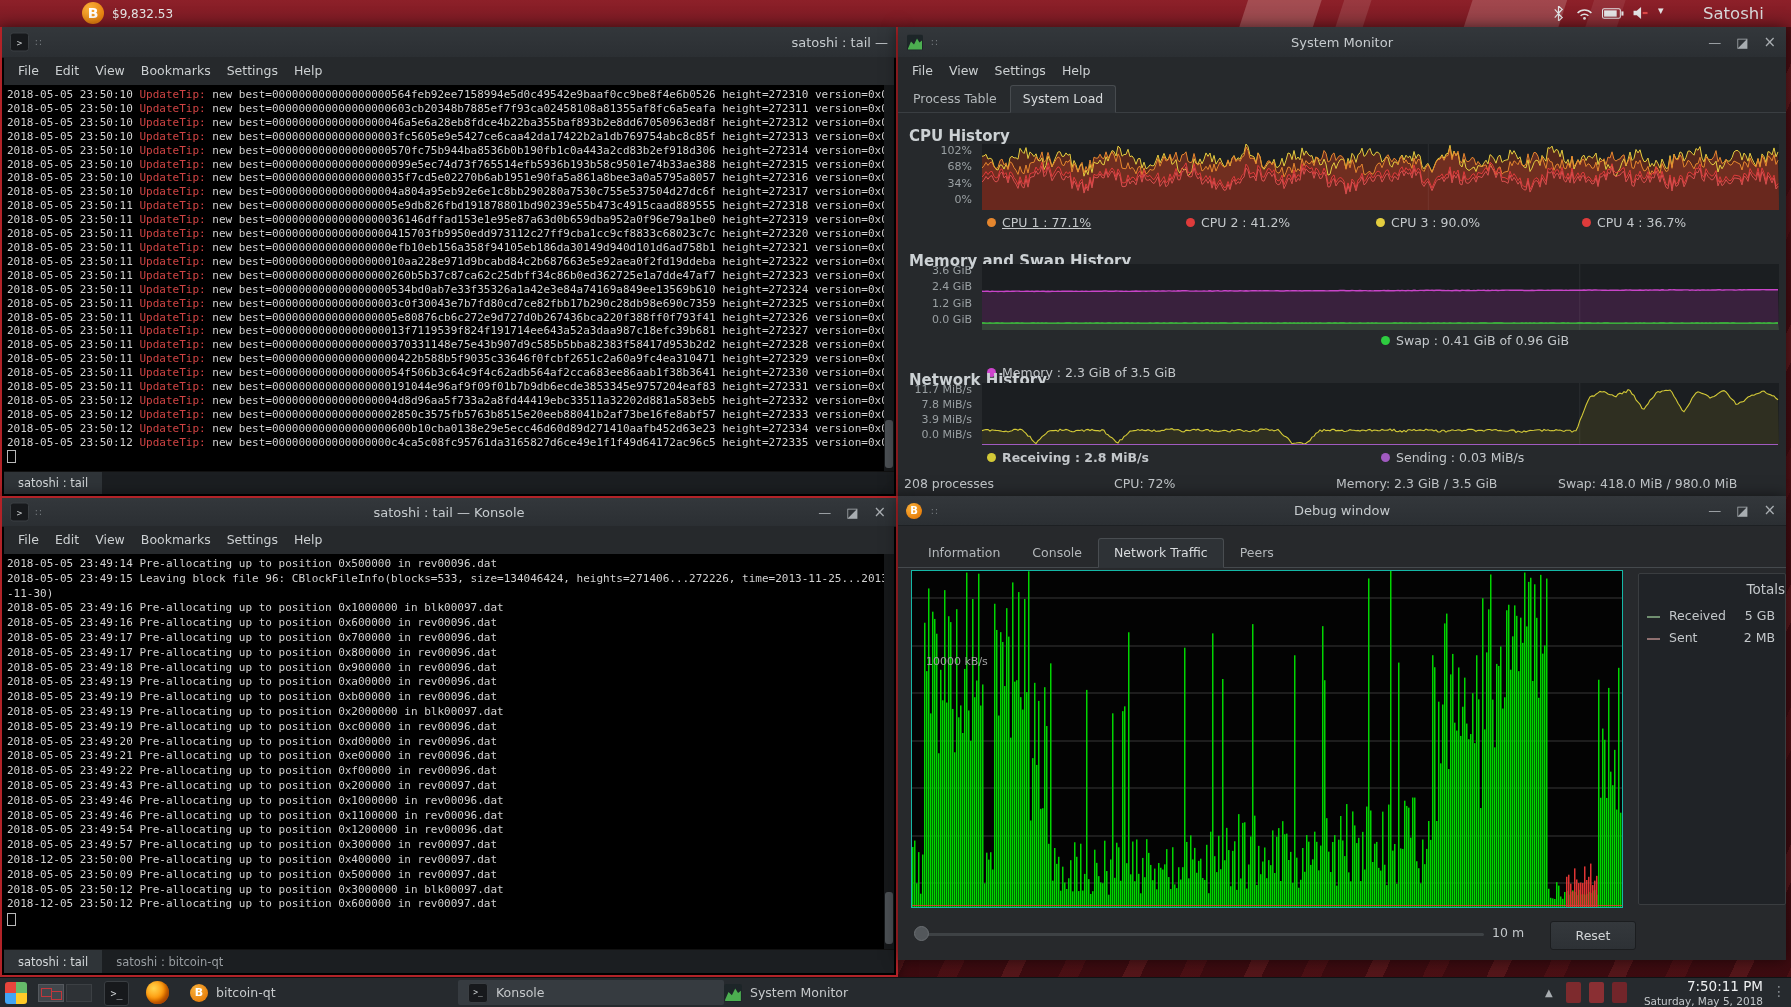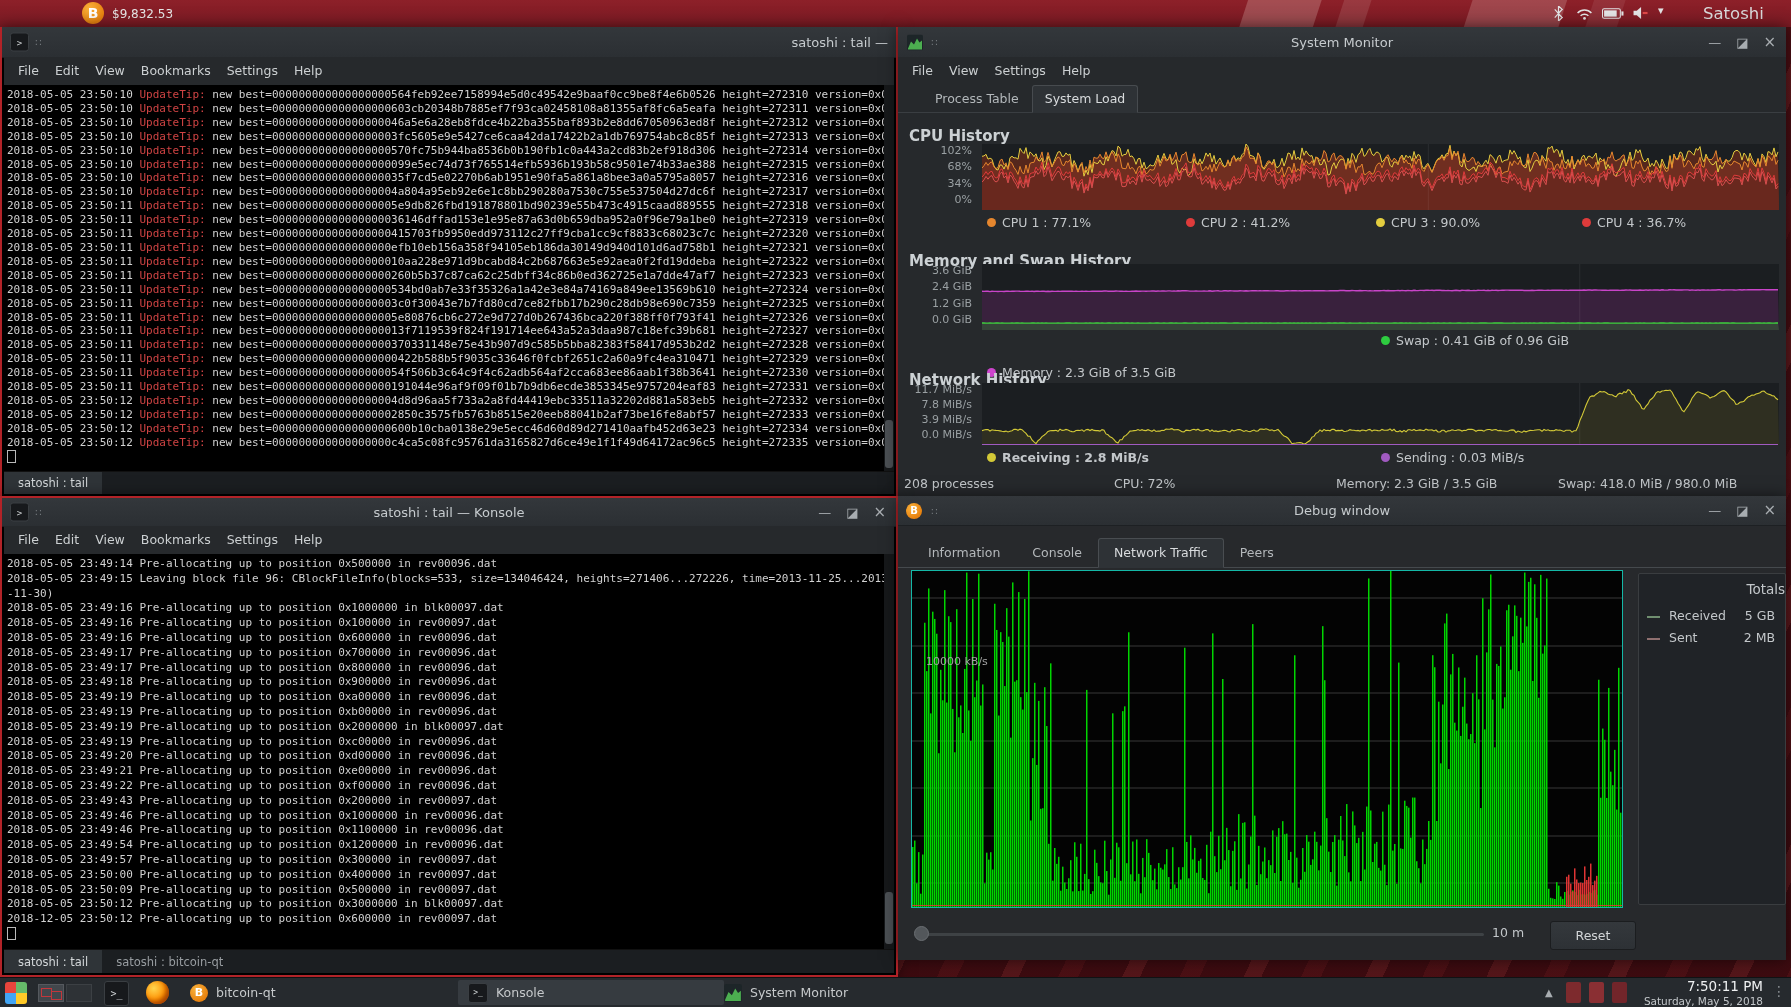--- a/index.html
+++ b/index.html
@@ -22,21 +22,21 @@
      font-family:"DejaVu Sans Mono","Liberation Mono",monospace;font-size:11px;color:#d2d2d2}
   .term-line{white-space:pre;overflow:hidden}
   .red{color:#cf4343}
   .cursor-box{display:inline-block;width:7px;height:11px;border:1px solid #b9b9b9;vertical-align:middle}
   .k-scrollbar{position:absolute;width:10px;background:#16181a}
   .k-thumb{position:absolute;left:1px;right:1px;background:#4b5054;border-radius:3px}
   .k-tabbar{position:absolute;left:2px;right:2px;bottom:2px;background:#1b1e21;border-top:1px solid #111;display:flex;align-items:stretch}
   .k-tab{padding:4px 14px;font-size:11.5px;color:#989da1;display:flex;align-items:center}
   .k-tab.active{background:#2f3438;color:#d4d8da}
   
-  .sm-tabstrip{position:absolute;left:0;right:0;display:flex;padding-left:24px;border-bottom:1px solid #3a3e42}
+  .sm-tabstrip{position:absolute;left:0;right:0;display:flex;padding-left:2px;border-bottom:1px solid #3a3e42}
   .sm-tab{padding:5px 12px;font-size:12.5px;color:#b3b8bb;border:1px solid transparent;margin-bottom:-1px}
   .sm-tab.active{background:#2e3236;border:1px solid #474b4f;border-bottom-color:#2e3236;border-radius:3px 3px 0 0;color:#d8dbdd}
   .sm-heading{position:absolute;left:11px;font-size:15px;font-weight:bold;color:#ccd1d4}
   .tick-col{position:absolute;display:flex;flex-direction:column;justify-content:space-between;align-items:flex-end;color:#9aa0a3;font-size:11px;padding-right:6px;box-sizing:border-box}
   .chart{position:absolute;background:#1b1e21}
   .legend{position:absolute;left:0;right:0;height:18px}
   .legend-item{position:absolute;top:0;display:flex;align-items:center;gap:6px;font-size:12.5px;color:#c3c7ca;white-space:nowrap}
   .legend-dot{width:9px;height:9px;border-radius:50%;flex:0 0 auto}
   .sm-status{position:absolute;left:0;right:0;height:18px;font-size:12.5px;color:#c3c7ca}
   .sm-status span{position:absolute;top:0;white-space:nowrap}
@@ -188,21 +188,21 @@
         <polygon points="0,24.0 2,21.7 4,18.4 6,21.4 8,18.6 10,18.0 12,22.9 14,24.6 16,23.4 18,16.5 20,15.1 22,20.8 24,18.8 26,25.6 28,17.8 30,19.2 32,23.6 34,26.3 36,30.4 38,22.4 40,28.4 42,29.8 44,21.0 46,28.9 48,19.4 50,18.5 52,18.3 54,12.6 56,16.0 58,13.9 60,7.9 62,18.4 64,16.2 66,8.4 68,14.8 70,22.6 72,19.0 74,15.6 76,12.9 78,14.3 80,20.6 82,21.7 84,17.1 86,18.3 88,15.7 90,28.0 92,19.6 94,22.8 96,28.2 98,21.3 100,18.4 102,29.0 104,22.5 106,26.9 108,16.0 110,24.1 112,13.1 114,14.2 116,14.0 118,10.2 120,14.0 122,14.5 124,7.8 126,14.3 128,10.7 130,8.0 132,11.0 134,17.6 136,9.8 138,13.8 140,24.1 142,24.5 144,24.7 146,18.7 148,25.1 150,23.4 152,25.3 154,29.8 156,23.5 158,22.1 160,30.9 162,24.0 164,29.8 166,28.5 168,25.3 170,26.2 172,25.6 174,20.4 176,14.6 178,22.2 180,17.4 182,12.2 184,17.0 186,16.1 188,10.2 190,16.8 192,13.3 194,8.1 196,16.6 198,17.7 200,10.8 202,10.4 204,7.8 206,17.3 208,18.5 210,18.1 212,9.5 214,17.2 216,21.2 218,19.0 220,27.0 222,25.5 224,22.3 226,25.5 228,20.6 230,28.1 232,20.0 234,27.1 236,22.3 238,18.0 240,21.0 242,23.4 244,21.8 246,15.8 248,21.5 250,14.5 252,12.0 254,17.6 256,15.2 258,17.3 260,13.2 262,11.8 264,3.0 266,6.3 268,14.4 270,14.2 272,14.7 274,20.0 276,9.3 278,12.7 280,22.3 282,23.9 284,20.4 286,16.9 288,17.2 290,20.9 292,17.9 294,27.2 296,29.2 298,28.2 300,23.3 302,32.9 304,28.7 306,23.1 308,23.4 310,28.9 312,19.2 314,27.8 316,24.7 318,27.0 320,14.6 322,21.7 324,16.6 326,19.2 328,19.7 330,16.7 332,21.7 334,13.4 336,13.7 338,16.9 340,14.1 342,6.5 344,9.3 346,18.0 348,16.9 350,10.8 352,8.9 354,16.5 356,13.2 358,11.5 360,12.3 362,15.2 364,25.3 366,16.9 368,23.9 370,15.6 372,20.2 374,28.6 376,22.8 378,23.0 380,20.0 382,30.2 384,30.4 386,28.2 388,27.4 390,30.3 392,28.8 394,22.5 396,19.5 398,19.0 400,23.7 402,18.5 404,12.8 406,10.7 408,15.0 410,17.9 412,14.2 414,15.7 416,19.7 418,14.1 420,12.7 422,19.1 424,15.8 426,19.6 428,19.3 430,24.4 432,14.0 434,20.2 436,15.3 438,15.9 440,25.5 442,27.5 444,23.2 446,20.5 448,24.1 450,28.3 452,23.2 454,18.3 456,15.5 458,15.2 460,12.2 462,16.3 464,12.0 466,11.5 468,3.7 470,15.7 472,7.9 474,11.3 476,7.2 478,17.5 480,18.6 482,9.4 484,16.7 486,17.7 488,16.5 490,13.4 492,14.4 494,21.1 496,17.4 498,20.1 500,22.8 502,21.4 504,20.9 506,26.9 508,19.8 510,23.5 512,26.6 514,30.8 516,24.2 518,22.8 520,30.1 522,28.3 524,27.7 526,27.3 528,17.6 530,21.8 532,16.8 534,18.4 536,20.7 538,16.1 540,21.2 542,21.7 544,20.3 546,9.8 548,19.3 550,13.7 552,8.4 554,8.8 556,12.3 558,20.0 560,12.8 562,18.6 564,24.4 566,13.8 568,17.5 570,18.1 572,26.3 574,21.0 576,19.9 578,24.4 580,15.6 582,24.0 584,24.8 586,18.8 588,23.7 590,12.0 592,22.5 594,19.3 596,15.9 598,20.7 600,15.7 602,15.6 604,22.5 606,19.7 608,20.8 610,24.3 612,23.8 614,18.2 616,27.1 618,17.5 620,17.3 622,14.7 624,20.7 626,13.0 628,14.0 630,7.8 632,15.4 634,17.1 636,15.5 638,14.9 640,12.0 642,10.8 644,20.9 646,17.4 648,12.5 650,23.8 652,24.4 654,16.9 656,19.8 658,16.2 660,23.0 662,27.0 664,26.2 666,22.4 668,30.7 670,26.7 672,29.1 674,22.5 676,25.3 678,29.3 680,19.4 682,23.6 684,27.5 686,26.6 688,13.5 690,24.3 692,10.6 694,15.3 696,15.8 698,10.9 700,13.8 702,23.2 704,21.1 706,16.4 708,17.7 710,21.4 712,24.9 714,19.8 716,19.7 718,13.3 720,22.2 722,23.3 724,12.9 726,15.0 728,15.6 730,15.4 732,12.3 734,6.6 736,17.8 738,13.3 740,19.5 742,18.4 744,15.2 746,19.1 748,21.2 750,20.4 752,17.0 754,18.0 756,19.1 758,20.0 760,26.0 762,17.6 764,19.0 766,23.3 768,14.0 770,18.3 772,21.0 774,23.1 776,14.7 778,23.2 780,11.7 782,15.2 784,22.1 786,11.9 788,13.4 790,16.8 792,10.7 794,20.4 796,16.3 797,66 0,66" fill="rgba(122,50,34,0.75)" stroke="none"></polygon>
         <polygon points="0,33.0 2,30.8 4,27.6 6,30.6 8,27.9 10,27.4 12,32.3 14,34.1 16,33.0 18,26.2 20,24.8 22,30.6 24,28.6 26,35.5 28,27.8 30,29.2 32,33.6 34,36.4 36,40.6 38,32.7 40,38.7 42,40.2 44,31.3 46,39.3 48,29.8 50,28.9 52,28.7 54,23.0 56,26.4 58,24.3 60,18.2 62,28.8 64,26.5 66,18.6 68,24.9 70,32.7 72,29.0 74,25.6 76,22.7 78,24.1 80,30.3 82,31.6 84,27.7 86,29.6 88,27.8 90,40.9 92,33.2 94,37.2 96,43.4 98,37.2 100,35.1 102,46.5 104,39.9 106,44.2 108,33.3 110,41.3 112,30.3 114,31.3 116,31.0 118,27.2 120,30.9 122,31.4 124,24.5 126,30.7 128,26.8 130,23.9 132,26.6 134,33.0 136,24.9 138,28.7 140,38.7 142,38.9 144,38.2 146,30.9 148,36.1 150,33.1 152,33.7 154,37.0 156,29.4 158,26.8 160,34.3 162,26.1 164,31.8 166,32.5 168,31.4 170,34.3 172,35.7 174,32.6 176,28.8 178,38.5 180,35.7 182,32.5 184,38.9 186,36.8 188,29.9 190,35.4 192,30.8 194,24.5 196,31.9 198,32.0 200,24.0 202,22.6 204,18.8 206,28.1 208,29.1 210,28.5 212,19.7 214,27.2 216,31.0 218,28.7 220,36.5 222,34.8 224,31.5 226,35.5 228,31.8 230,40.6 232,33.8 234,42.2 236,38.6 238,35.6 240,39.9 242,43.5 244,43.2 246,37.5 248,42.7 250,35.2 252,32.3 254,37.3 256,34.4 258,35.9 260,31.4 262,29.4 264,20.1 266,22.9 268,30.0 270,29.0 272,28.5 274,33.0 276,21.4 278,23.9 280,32.6 282,33.3 284,28.9 286,24.6 288,25.0 290,28.6 292,25.7 294,35.0 296,37.0 298,36.0 300,31.1 302,40.7 304,36.5 306,30.9 308,30.8 310,35.9 312,25.9 314,34.1 316,30.6 318,32.5 320,19.8 322,26.4 324,21.0 326,23.2 328,24.8 330,23.6 332,30.4 334,23.9 336,26.0 338,30.9 340,29.9 342,24.1 344,28.6 346,39.2 348,38.9 350,32.8 352,30.9 354,38.5 356,35.2 358,33.5 360,34.3 362,37.2 364,47.3 366,38.9 368,45.3 370,35.0 372,37.5 374,43.9 376,36.0 378,34.3 380,29.2 382,37.4 384,35.6 386,31.3 388,28.8 390,33.3 392,33.2 394,28.5 396,27.1 398,28.1 400,34.2 402,30.6 404,26.4 406,25.8 408,31.7 410,33.7 412,28.8 414,29.2 416,32.1 418,25.3 420,22.8 422,28.1 424,23.6 426,26.3 428,24.8 430,30.3 432,20.9 434,28.1 436,24.2 438,25.9 440,36.4 442,39.5 444,36.1 446,34.5 448,39.1 450,44.0 452,39.2 454,34.8 456,32.3 458,32.4 460,29.8 462,34.3 464,30.4 466,30.3 468,22.8 470,35.0 472,27.0 474,30.2 476,26.0 478,36.1 480,37.0 482,27.6 484,34.8 486,35.5 488,34.1 490,30.7 492,29.6 494,34.3 496,28.5 498,29.0 500,29.7 502,26.1 504,23.5 506,27.4 508,18.3 510,19.9 512,24.0 514,29.8 516,24.7 518,24.8 520,33.6 522,33.4 524,34.2 526,35.4 528,27.2 530,32.9 532,29.6 534,32.7 536,36.7 538,33.8 540,40.5 542,42.7 544,42.9 546,34.1 548,45.3 550,41.3 552,35.8 554,33.7 556,34.8 558,40.1 560,30.5 562,33.9 564,37.3 566,24.2 568,25.5 570,23.7 572,30.4 574,26.0 576,25.8 578,31.1 580,23.3 582,32.5 584,34.3 586,29.1 588,34.9 590,24.1 592,35.4 594,32.2 596,28.8 598,33.6 600,28.7 602,28.6 604,35.4 606,32.6 608,33.8 610,37.3 612,36.8 614,31.1 616,39.8 618,30.1 620,29.7 622,27.0 624,32.9 626,25.1 628,25.9 630,19.7 632,27.1 634,28.9 636,27.6 638,27.3 640,24.5 642,23.7 644,34.0 646,30.7 648,26.1 650,37.6 652,38.5 654,30.5 656,32.0 658,27.1 660,32.4 662,35.0 664,32.9 666,27.7 668,34.5 670,29.2 672,30.2 674,23.1 676,28.3 678,34.6 680,27.2 682,33.8 684,40.1 686,41.6 688,30.9 690,44.1 692,32.9 694,39.8 696,38.3 698,31.4 700,32.3 702,39.7 704,35.5 706,28.8 708,28.0 710,29.7 712,31.2 714,24.0 716,24.9 718,20.1 720,30.7 722,33.5 724,24.7 726,28.5 728,30.7 730,32.2 732,30.7 734,26.6 736,38.0 738,32.7 740,38.2 742,36.4 744,32.4 746,35.6 748,36.9 750,35.3 752,31.2 754,31.4 756,31.8 758,32.4 760,38.0 762,29.3 764,30.3 766,34.2 768,24.5 770,28.4 772,30.7 774,32.4 776,24.1 778,33.9 780,23.9 782,28.8 784,37.1 786,28.3 788,31.1 790,35.9 792,31.2 794,42.3 796,39.6 797,66 0,66" fill="rgba(100,36,30,0.55)" stroke="none"></polygon>
         <line x1="446.32000000000005" x2="446.32000000000005" y1="0" y2="66" stroke="rgba(255,255,255,0.07)" stroke-width="1"></line>
         <polyline points="0,12.3 2,11.9 4,10.3 6,15.1 8,14.1 10,15.3 12,21.9 14,25.4 16,26.0 18,20.9 20,21.2 22,25.1 24,20.3 26,24.3 28,13.7 30,12.3 32,13.9 34,13.8 36,15.2 38,4.3 40,7.5 42,9.5 44,3.6 46,14.5 48,7.9 50,9.9 52,12.6 54,9.8 56,16.2 58,17.0 60,13.8 62,25.6 64,21.6 66,12.1 68,16.7 70,22.9 72,17.5 74,12.5 76,8.0 78,7.7 80,12.3 82,12.3 84,8.9 86,11.3 88,10.0 90,23.6 92,16.5 94,20.9 96,27.6 98,22.0 100,20.3 102,32.2 104,26.0 106,30.7 108,20.2 110,28.6 112,18.0 114,19.3 116,19.4 118,16.0 120,20.0 122,20.9 124,12.7 126,17.1 128,11.4 130,6.6 132,7.5 134,12.0 136,2.1 138,4.0 140,12.2 142,10.5 144,10.4 146,5.3 148,12.7 150,11.9 152,14.7 154,20.3 156,14.8 158,14.4 160,24.2 162,18.2 164,24.7 166,23.6 168,20.7 170,21.9 172,21.5 174,16.6 176,11.0 178,18.9 180,14.4 182,9.4 184,14.8 186,15.7 188,11.9 190,20.4 192,18.9 194,15.6 196,26.1 198,29.1 200,24.2 202,25.8 204,25.2 206,31.8 208,29.9 210,26.4 212,14.7 214,19.3 216,20.2 218,14.9 220,19.8 222,15.2 224,8.9 226,12.4 228,9.0 230,18.0 232,11.4 234,20.1 236,16.8 238,14.0 240,18.5 242,22.4 244,22.4 246,16.8 248,22.0 250,14.5 252,11.5 254,16.6 256,13.7 258,15.2 260,10.7 262,8.7 264,0.0 266,2.7 268,11.4 270,11.8 272,12.9 274,18.9 276,8.8 278,12.8 280,23.1 282,25.3 284,22.4 286,19.2 288,17.9 290,19.9 292,15.3 294,23.0 296,23.4 298,20.7 300,14.2 302,22.1 304,16.2 306,9.0 308,9.6 310,15.6 312,6.5 314,15.5 316,13.0 318,15.8 320,3.9 322,11.4 324,6.9 326,10.0 328,12.2 330,11.6 332,18.9 334,12.8 336,15.4 338,20.9 340,20.4 342,15.1 344,20.1 346,31.1 348,30.2 350,22.3 352,18.7 354,24.5 356,19.4 358,15.9 360,15.0 362,16.1 364,24.4 366,14.3 368,19.5 370,9.3 372,11.9 374,18.4 376,10.7 378,9.1 380,4.1 382,12.4 384,10.8 386,6.6 388,4.4 390,10.2 392,11.6 394,8.3 396,8.2 398,10.6 400,18.2 402,15.9 404,13.1 406,13.9 408,21.2 410,23.2 412,18.0 414,18.1 416,20.7 418,13.7 420,11.0 422,16.0 424,11.2 426,13.7 428,11.9 430,17.2 432,7.5 434,14.5 436,10.4 438,11.7 440,22.0 442,24.9 444,21.3 446,19.4 448,23.7 450,28.2 452,22.8 454,17.7 456,14.6 458,14.0 460,10.8 462,14.6 464,10.1 466,9.3 468,1.3 470,13.5 472,7.0 474,11.7 476,9.0 478,20.6 480,23.0 482,15.2 484,23.9 486,26.1 488,26.2 490,24.2 492,23.0 494,27.5 496,21.6 498,22.0 500,22.6 502,18.9 504,16.2 506,19.9 508,10.6 510,12.2 512,14.9 514,19.2 516,12.6 518,11.2 520,18.4 522,16.7 524,16.0 526,15.7 528,5.9 530,10.2 532,6.7 534,10.5 536,15.1 538,12.8 540,20.2 542,23.0 544,23.8 546,15.7 548,27.5 550,24.1 552,18.7 554,16.1 556,16.8 558,21.5 560,11.4 562,14.3 564,17.2 566,3.6 568,4.4 570,2.1 572,8.7 574,5.4 576,6.4 578,12.9 580,6.1 582,16.5 584,19.4 586,15.4 588,22.3 590,12.6 592,25.0 594,20.4 596,15.6 598,19.0 600,12.7 602,11.2 604,16.6 606,12.4 608,12.2 610,14.3 612,12.4 614,9.0 616,20.6 618,13.8 620,16.4 622,16.6 624,25.4 626,20.5 628,24.2 630,20.9 632,31.2 634,32.2 636,27.8 638,24.4 640,18.6 642,14.7 644,22.0 646,15.7 648,8.0 650,16.5 652,14.3 654,5.5 656,8.9 658,5.8 660,13.1 662,17.6 664,17.3 666,14.0 668,22.8 670,19.3 672,22.2 674,16.2 676,19.7 678,24.2 680,15.0 682,19.8 684,24.4 686,24.0 688,11.6 690,23.0 692,10.0 694,15.2 696,14.2 698,7.9 700,9.2 702,17.1 704,13.5 706,7.2 708,7.0 710,9.2 712,11.2 714,4.5 716,6.3 718,2.6 720,14.1 722,17.9 724,10.2 726,15.0 728,18.2 730,20.7 732,20.3 734,17.2 736,28.0 738,21.0 740,24.8 742,21.3 744,15.8 746,17.2 748,16.9 750,13.7 752,7.9 754,6.5 756,6.6 758,8.8 760,16.1 762,9.0 764,11.7 766,17.2 768,9.2 770,14.7 772,18.7 774,22.0 776,14.6 778,22.2 780,9.9 782,12.6 784,18.7 786,7.6 788,8.3 790,10.9 792,3.9 794,12.8 796,7.9" fill="none" stroke="#e3cd3f" stroke-width="1"></polyline>
         <polyline points="0,24.0 2,21.7 4,18.4 6,21.4 8,18.6 10,18.0 12,22.9 14,24.6 16,23.4 18,16.5 20,15.1 22,20.8 24,18.8 26,25.6 28,17.8 30,19.2 32,23.6 34,26.3 36,30.4 38,22.4 40,28.4 42,29.8 44,21.0 46,28.9 48,19.4 50,18.5 52,18.3 54,12.6 56,16.0 58,13.9 60,7.9 62,18.4 64,16.2 66,8.4 68,14.8 70,22.6 72,19.0 74,15.6 76,12.9 78,14.3 80,20.6 82,21.7 84,17.1 86,18.3 88,15.7 90,28.0 92,19.6 94,22.8 96,28.2 98,21.3 100,18.4 102,29.0 104,22.5 106,26.9 108,16.0 110,24.1 112,13.1 114,14.2 116,14.0 118,10.2 120,14.0 122,14.5 124,7.8 126,14.3 128,10.7 130,8.0 132,11.0 134,17.6 136,9.8 138,13.8 140,24.1 142,24.5 144,24.7 146,18.7 148,25.1 150,23.4 152,25.3 154,29.8 156,23.5 158,22.1 160,30.9 162,24.0 164,29.8 166,28.5 168,25.3 170,26.2 172,25.6 174,20.4 176,14.6 178,22.2 180,17.4 182,12.2 184,17.0 186,16.1 188,10.2 190,16.8 192,13.3 194,8.1 196,16.6 198,17.7 200,10.8 202,10.4 204,7.8 206,17.3 208,18.5 210,18.1 212,9.5 214,17.2 216,21.2 218,19.0 220,27.0 222,25.5 224,22.3 226,25.5 228,20.6 230,28.1 232,20.0 234,27.1 236,22.3 238,18.0 240,21.0 242,23.4 244,21.8 246,15.8 248,21.5 250,14.5 252,12.0 254,17.6 256,15.2 258,17.3 260,13.2 262,11.8 264,3.0 266,6.3 268,14.4 270,14.2 272,14.7 274,20.0 276,9.3 278,12.7 280,22.3 282,23.9 284,20.4 286,16.9 288,17.2 290,20.9 292,17.9 294,27.2 296,29.2 298,28.2 300,23.3 302,32.9 304,28.7 306,23.1 308,23.4 310,28.9 312,19.2 314,27.8 316,24.7 318,27.0 320,14.6 322,21.7 324,16.6 326,19.2 328,19.7 330,16.7 332,21.7 334,13.4 336,13.7 338,16.9 340,14.1 342,6.5 344,9.3 346,18.0 348,16.9 350,10.8 352,8.9 354,16.5 356,13.2 358,11.5 360,12.3 362,15.2 364,25.3 366,16.9 368,23.9 370,15.6 372,20.2 374,28.6 376,22.8 378,23.0 380,20.0 382,30.2 384,30.4 386,28.2 388,27.4 390,30.3 392,28.8 394,22.5 396,19.5 398,19.0 400,23.7 402,18.5 404,12.8 406,10.7 408,15.0 410,17.9 412,14.2 414,15.7 416,19.7 418,14.1 420,12.7 422,19.1 424,15.8 426,19.6 428,19.3 430,24.4 432,14.0 434,20.2 436,15.3 438,15.9 440,25.5 442,27.5 444,23.2 446,20.5 448,24.1 450,28.3 452,23.2 454,18.3 456,15.5 458,15.2 460,12.2 462,16.3 464,12.0 466,11.5 468,3.7 470,15.7 472,7.9 474,11.3 476,7.2 478,17.5 480,18.6 482,9.4 484,16.7 486,17.7 488,16.5 490,13.4 492,14.4 494,21.1 496,17.4 498,20.1 500,22.8 502,21.4 504,20.9 506,26.9 508,19.8 510,23.5 512,26.6 514,30.8 516,24.2 518,22.8 520,30.1 522,28.3 524,27.7 526,27.3 528,17.6 530,21.8 532,16.8 534,18.4 536,20.7 538,16.1 540,21.2 542,21.7 544,20.3 546,9.8 548,19.3 550,13.7 552,8.4 554,8.8 556,12.3 558,20.0 560,12.8 562,18.6 564,24.4 566,13.8 568,17.5 570,18.1 572,26.3 574,21.0 576,19.9 578,24.4 580,15.6 582,24.0 584,24.8 586,18.8 588,23.7 590,12.0 592,22.5 594,19.3 596,15.9 598,20.7 600,15.7 602,15.6 604,22.5 606,19.7 608,20.8 610,24.3 612,23.8 614,18.2 616,27.1 618,17.5 620,17.3 622,14.7 624,20.7 626,13.0 628,14.0 630,7.8 632,15.4 634,17.1 636,15.5 638,14.9 640,12.0 642,10.8 644,20.9 646,17.4 648,12.5 650,23.8 652,24.4 654,16.9 656,19.8 658,16.2 660,23.0 662,27.0 664,26.2 666,22.4 668,30.7 670,26.7 672,29.1 674,22.5 676,25.3 678,29.3 680,19.4 682,23.6 684,27.5 686,26.6 688,13.5 690,24.3 692,10.6 694,15.3 696,15.8 698,10.9 700,13.8 702,23.2 704,21.1 706,16.4 708,17.7 710,21.4 712,24.9 714,19.8 716,19.7 718,13.3 720,22.2 722,23.3 724,12.9 726,15.0 728,15.6 730,15.4 732,12.3 734,6.6 736,17.8 738,13.3 740,19.5 742,18.4 744,15.2 746,19.1 748,21.2 750,20.4 752,17.0 754,18.0 756,19.1 758,20.0 760,26.0 762,17.6 764,19.0 766,23.3 768,14.0 770,18.3 772,21.0 774,23.1 776,14.7 778,23.2 780,11.7 782,15.2 784,22.1 786,11.9 788,13.4 790,16.8 792,10.7 794,20.4 796,16.3" fill="none" stroke="#e5862e" stroke-width="1"></polyline>
         <polyline points="0,33.0 2,30.8 4,27.6 6,30.6 8,27.9 10,27.4 12,32.3 14,34.1 16,33.0 18,26.2 20,24.8 22,30.6 24,28.6 26,35.5 28,27.8 30,29.2 32,33.6 34,36.4 36,40.6 38,32.7 40,38.7 42,40.2 44,31.3 46,39.3 48,29.8 50,28.9 52,28.7 54,23.0 56,26.4 58,24.3 60,18.2 62,28.8 64,26.5 66,18.6 68,24.9 70,32.7 72,29.0 74,25.6 76,22.7 78,24.1 80,30.3 82,31.6 84,27.7 86,29.6 88,27.8 90,40.9 92,33.2 94,37.2 96,43.4 98,37.2 100,35.1 102,46.5 104,39.9 106,44.2 108,33.3 110,41.3 112,30.3 114,31.3 116,31.0 118,27.2 120,30.9 122,31.4 124,24.5 126,30.7 128,26.8 130,23.9 132,26.6 134,33.0 136,24.9 138,28.7 140,38.7 142,38.9 144,38.2 146,30.9 148,36.1 150,33.1 152,33.7 154,37.0 156,29.4 158,26.8 160,34.3 162,26.1 164,31.8 166,32.5 168,31.4 170,34.3 172,35.7 174,32.6 176,28.8 178,38.5 180,35.7 182,32.5 184,38.9 186,36.8 188,29.9 190,35.4 192,30.8 194,24.5 196,31.9 198,32.0 200,24.0 202,22.6 204,18.8 206,28.1 208,29.1 210,28.5 212,19.7 214,27.2 216,31.0 218,28.7 220,36.5 222,34.8 224,31.5 226,35.5 228,31.8 230,40.6 232,33.8 234,42.2 236,38.6 238,35.6 240,39.9 242,43.5 244,43.2 246,37.5 248,42.7 250,35.2 252,32.3 254,37.3 256,34.4 258,35.9 260,31.4 262,29.4 264,20.1 266,22.9 268,30.0 270,29.0 272,28.5 274,33.0 276,21.4 278,23.9 280,32.6 282,33.3 284,28.9 286,24.6 288,25.0 290,28.6 292,25.7 294,35.0 296,37.0 298,36.0 300,31.1 302,40.7 304,36.5 306,30.9 308,30.8 310,35.9 312,25.9 314,34.1 316,30.6 318,32.5 320,19.8 322,26.4 324,21.0 326,23.2 328,24.8 330,23.6 332,30.4 334,23.9 336,26.0 338,30.9 340,29.9 342,24.1 344,28.6 346,39.2 348,38.9 350,32.8 352,30.9 354,38.5 356,35.2 358,33.5 360,34.3 362,37.2 364,47.3 366,38.9 368,45.3 370,35.0 372,37.5 374,43.9 376,36.0 378,34.3 380,29.2 382,37.4 384,35.6 386,31.3 388,28.8 390,33.3 392,33.2 394,28.5 396,27.1 398,28.1 400,34.2 402,30.6 404,26.4 406,25.8 408,31.7 410,33.7 412,28.8 414,29.2 416,32.1 418,25.3 420,22.8 422,28.1 424,23.6 426,26.3 428,24.8 430,30.3 432,20.9 434,28.1 436,24.2 438,25.9 440,36.4 442,39.5 444,36.1 446,34.5 448,39.1 450,44.0 452,39.2 454,34.8 456,32.3 458,32.4 460,29.8 462,34.3 464,30.4 466,30.3 468,22.8 470,35.0 472,27.0 474,30.2 476,26.0 478,36.1 480,37.0 482,27.6 484,34.8 486,35.5 488,34.1 490,30.7 492,29.6 494,34.3 496,28.5 498,29.0 500,29.7 502,26.1 504,23.5 506,27.4 508,18.3 510,19.9 512,24.0 514,29.8 516,24.7 518,24.8 520,33.6 522,33.4 524,34.2 526,35.4 528,27.2 530,32.9 532,29.6 534,32.7 536,36.7 538,33.8 540,40.5 542,42.7 544,42.9 546,34.1 548,45.3 550,41.3 552,35.8 554,33.7 556,34.8 558,40.1 560,30.5 562,33.9 564,37.3 566,24.2 568,25.5 570,23.7 572,30.4 574,26.0 576,25.8 578,31.1 580,23.3 582,32.5 584,34.3 586,29.1 588,34.9 590,24.1 592,35.4 594,32.2 596,28.8 598,33.6 600,28.7 602,28.6 604,35.4 606,32.6 608,33.8 610,37.3 612,36.8 614,31.1 616,39.8 618,30.1 620,29.7 622,27.0 624,32.9 626,25.1 628,25.9 630,19.7 632,27.1 634,28.9 636,27.6 638,27.3 640,24.5 642,23.7 644,34.0 646,30.7 648,26.1 650,37.6 652,38.5 654,30.5 656,32.0 658,27.1 660,32.4 662,35.0 664,32.9 666,27.7 668,34.5 670,29.2 672,30.2 674,23.1 676,28.3 678,34.6 680,27.2 682,33.8 684,40.1 686,41.6 688,30.9 690,44.1 692,32.9 694,39.8 696,38.3 698,31.4 700,32.3 702,39.7 704,35.5 706,28.8 708,28.0 710,29.7 712,31.2 714,24.0 716,24.9 718,20.1 720,30.7 722,33.5 724,24.7 726,28.5 728,30.7 730,32.2 732,30.7 734,26.6 736,38.0 738,32.7 740,38.2 742,36.4 744,32.4 746,35.6 748,36.9 750,35.3 752,31.2 754,31.4 756,31.8 758,32.4 760,38.0 762,29.3 764,30.3 766,34.2 768,24.5 770,28.4 772,30.7 774,32.4 776,24.1 778,33.9 780,23.9 782,28.8 784,37.1 786,28.3 788,31.1 790,35.9 792,31.2 794,42.3 796,39.6" fill="none" stroke="#de3b3b" stroke-width="1"></polyline>
         <polyline points="0,38.2 2,35.8 4,32.4 6,35.2 8,32.4 10,31.6 12,36.4 14,38.0 16,36.7 18,29.6 20,28.0 22,33.9 24,32.0 26,38.9 28,31.2 30,32.7 32,37.2 34,40.1 36,44.4 38,36.4 40,42.6 42,44.0 44,35.2 46,43.2 48,33.7 50,32.8 52,32.5 54,26.8 56,30.3 58,28.2 60,22.1 62,32.7 64,30.5 66,22.6 68,29.0 70,36.8 72,33.2 74,29.9 76,27.1 78,28.5 80,34.8 82,36.1 84,32.0 86,33.7 88,31.8 90,44.6 92,36.8 94,40.5 96,46.5 98,40.2 100,37.9 102,49.1 104,42.5 106,46.8 108,35.9 110,43.9 112,32.9 114,33.8 116,33.6 118,29.8 120,33.5 122,34.0 124,27.1 126,33.5 128,29.8 130,26.9 132,29.8 134,36.3 136,28.4 138,32.3 140,42.4 142,42.7 144,42.1 146,34.8 148,40.0 150,37.0 152,37.6 154,40.9 156,33.3 158,30.7 160,38.2 162,30.0 164,35.7 166,36.4 168,35.3 170,38.2 172,39.6 174,36.5 176,32.7 178,42.4 180,39.5 182,36.4 184,42.8 186,40.7 188,33.8 190,39.3 192,34.7 194,28.4 196,35.8 198,35.8 200,27.9 202,26.5 204,22.7 206,32.0 208,33.0 210,32.4 212,23.6 214,31.1 216,34.9 218,32.6 220,40.4 222,38.7 224,35.3 226,39.3 228,35.5 230,44.2 232,37.2 234,45.5 236,41.8 238,38.7 240,42.8 242,46.3 244,45.9 246,40.2 248,45.5 250,38.1 252,35.3 254,40.4 256,37.7 258,39.4 260,34.9 262,33.1 264,23.9 266,26.8 268,33.9 270,32.8 272,32.4 274,36.9 276,25.2 278,27.8 280,36.5 282,37.2 284,32.8 286,28.5 288,28.8 290,32.5 292,29.5 294,38.9 296,40.9 298,39.9 300,35.0 302,44.6 304,40.3 306,34.7 308,34.7 310,39.8 312,29.8 314,37.9 316,34.5 318,36.4 320,23.6 322,30.3 324,24.8 326,27.1 328,28.7 330,27.5 332,34.3 334,27.8 336,29.9 338,34.8 340,33.8 342,28.0 344,32.5 346,43.0 348,42.7 350,36.4 352,34.5 354,42.0 356,38.5 358,36.7 360,37.4 362,40.2 364,50.1 366,41.6 368,47.9 370,37.7 372,40.4 374,46.9 376,39.2 378,37.5 380,32.6 382,40.9 384,39.2 386,35.0 388,32.7 390,37.2 392,37.1 394,32.4 396,31.0 398,32.0 400,38.1 402,34.5 404,30.3 406,29.7 408,35.5 410,37.6 412,32.7 414,33.1 416,35.9 418,29.2 420,26.7 422,31.9 424,27.5 426,30.2 428,28.7 430,34.1 432,24.5 434,31.6 436,27.7 438,29.2 440,39.6 442,42.5 444,39.1 446,37.3 448,41.8 450,46.7 452,42.0 454,37.7 456,35.3 458,35.6 460,33.1 462,37.7 464,33.9 466,33.9 468,26.6 470,38.9 472,30.9 474,34.1 476,29.8 478,40.0 480,40.9 482,31.5 484,38.7 486,39.4 488,38.0 490,34.6 492,33.5 494,38.2 496,32.4 498,32.9 500,33.6 502,30.0 504,27.4 506,31.3 508,22.2 510,23.8 512,27.9 514,33.7 516,28.6 518,28.7 520,37.5 522,37.2 524,38.1 526,39.3 528,31.1 530,36.8 532,33.4 534,36.4 536,40.2 538,37.2 540,43.8 542,45.8 544,45.9 546,37.0 548,48.1 550,43.9 552,38.4 554,36.5 556,37.7 558,43.2 560,33.6 562,37.1 564,40.7 566,27.8 568,29.2 570,27.5 572,34.3 574,29.9 576,29.7 578,35.0 580,27.2 582,36.4 584,38.2 586,33.0 588,38.8 590,27.9 592,39.3 594,35.9 596,32.4 598,37.1 600,32.0 602,31.8 604,38.5 606,35.6 608,36.6 610,40.0 612,39.4 614,33.8 616,42.6 618,33.0 620,32.8 622,30.2 624,36.2 626,28.6 628,29.5 630,23.4 632,30.9 634,32.8 636,31.5 638,31.1 640,28.4 642,27.5 644,37.9 646,34.6 648,30.0 650,41.5 652,42.4 654,34.4 656,35.9 658,31.0 660,36.3 662,38.9 664,36.8 666,31.5 668,38.4 670,33.0 672,34.1 674,26.9 676,32.0 678,38.2 680,30.7 682,37.1 684,43.3 686,44.7 688,33.9 690,47.0 692,35.6 694,42.4 696,41.0 698,34.3 700,35.2 702,42.8 704,38.7 706,32.1 708,31.5 710,33.3 712,34.9 714,27.9 716,28.8 718,24.0 720,34.6 722,37.4 724,28.6 726,32.4 728,34.6 730,36.1 732,34.6 734,30.5 736,41.9 738,36.4 740,41.7 742,39.8 744,35.7 746,38.7 748,40.0 750,38.3 752,34.0 754,34.1 756,34.5 758,35.1 760,40.9 762,32.3 764,33.4 766,37.4 768,27.9 770,31.9 772,34.4 774,36.2 776,27.9 778,37.7 780,27.5 782,32.2 784,40.4 786,31.5 788,34.2 790,38.9 792,34.0 794,45.0 796,42.2" fill="none" stroke="#d94f4f" stroke-width="1"></polyline>
       </svg>
     </div>
   <div class="legend" style="top:188px">
-      <span class="legend-item" style="left: 89px;">
+      <span class="legend-item" style="left: 89px; text-decoration: underline;">
         <i class="legend-dot" style="background: rgb(229, 134, 46);"></i>
         <span>CPU 1 : 77.1%</span>
       </span>
       <span class="legend-item" style="left: 288px;">
         <i class="legend-dot" style="background: rgb(222, 59, 59);"></i>
         <span>CPU 2 : 41.2%</span>
       </span>
       <span class="legend-item" style="left: 478px;">
         <i class="legend-dot" style="background: rgb(227, 205, 63);"></i>
         <span>CPU 3 : 90.0%</span>
@@ -284,38 +284,37 @@
       <span>◪</span>
       <span style="font-size:15px">×</span>
     </div>
   </div>
   <div class="menubar" style="top:28px;height:28px"><span class="menu-item">File</span><span class="menu-item">Edit</span><span class="menu-item">View</span><span class="menu-item">Bookmarks</span><span class="menu-item">Settings</span><span class="menu-item">Help</span></div>
   <div class="term-content" style="left:2px;right:12px;top:56px;height:398px;line-height:14.8px">
       <div class="term-line">2018-05-05 23:49:14 Pre-allocating up to position 0x500000 in rev00096.dat</div>
       <div class="term-line">2018-05-05 23:49:15 Leaving block file 96: CBlockFileInfo(blocks=533, size=134046424, heights=271406...272226, time=2013-11-25...2013</div>
       <div class="term-line">-11-30)</div>
       <div class="term-line">2018-05-05 23:49:16 Pre-allocating up to position 0x1000000 in blk00097.dat</div>
-      <div class="term-line">2018-05-05 23:49:16 Pre-allocating up to position 0x100000 in rev00097.dat</div>
       <div class="term-line">2018-05-05 23:49:16 Pre-allocating up to position 0x600000 in rev00096.dat</div>
       <div class="term-line">2018-05-05 23:49:17 Pre-allocating up to position 0x700000 in rev00096.dat</div>
       <div class="term-line">2018-05-05 23:49:17 Pre-allocating up to position 0x800000 in rev00096.dat</div>
       <div class="term-line">2018-05-05 23:49:18 Pre-allocating up to position 0x900000 in rev00096.dat</div>
       <div class="term-line">2018-05-05 23:49:19 Pre-allocating up to position 0xa00000 in rev00096.dat</div>
       <div class="term-line">2018-05-05 23:49:19 Pre-allocating up to position 0xb00000 in rev00096.dat</div>
       <div class="term-line">2018-05-05 23:49:19 Pre-allocating up to position 0x2000000 in blk00097.dat</div>
       <div class="term-line">2018-05-05 23:49:19 Pre-allocating up to position 0xc00000 in rev00096.dat</div>
       <div class="term-line">2018-05-05 23:49:20 Pre-allocating up to position 0xd00000 in rev00096.dat</div>
       <div class="term-line">2018-05-05 23:49:21 Pre-allocating up to position 0xe00000 in rev00096.dat</div>
       <div class="term-line">2018-05-05 23:49:22 Pre-allocating up to position 0xf00000 in rev00096.dat</div>
       <div class="term-line">2018-05-05 23:49:43 Pre-allocating up to position 0x200000 in rev00097.dat</div>
       <div class="term-line">2018-05-05 23:49:46 Pre-allocating up to position 0x1000000 in rev00096.dat</div>
       <div class="term-line">2018-05-05 23:49:46 Pre-allocating up to position 0x1100000 in rev00096.dat</div>
       <div class="term-line">2018-05-05 23:49:54 Pre-allocating up to position 0x1200000 in rev00096.dat</div>
       <div class="term-line">2018-05-05 23:49:57 Pre-allocating up to position 0x300000 in rev00097.dat</div>
-      <div class="term-line">2018-05-05 23:50:00 Pre-allocating up to position 0x400000 in rev00097.dat</div>
+      <div class="term-line">2018-12-05 23:50:00 Pre-allocating up to position 0x400000 in rev00097.dat</div>
       <div class="term-line">2018-05-05 23:50:09 Pre-allocating up to position 0x500000 in rev00097.dat</div>
       <div class="term-line">2018-05-05 23:50:12 Pre-allocating up to position 0x3000000 in blk00097.dat</div>
       <div class="term-line">2018-12-05 23:50:12 Pre-allocating up to position 0x600000 in rev00097.dat</div>
       <div class="term-line"><span class="cursor-box"></span></div>
     </div>
   <div class="k-scrollbar" style="right:2px;top:56px;height:398px">
     <div class="k-thumb" style="bottom:8px;height:52px"></div>
   </div>
   <div class="k-tabbar" style="height:23px">
       <div class="k-tab active">satoshi : tail</div>

